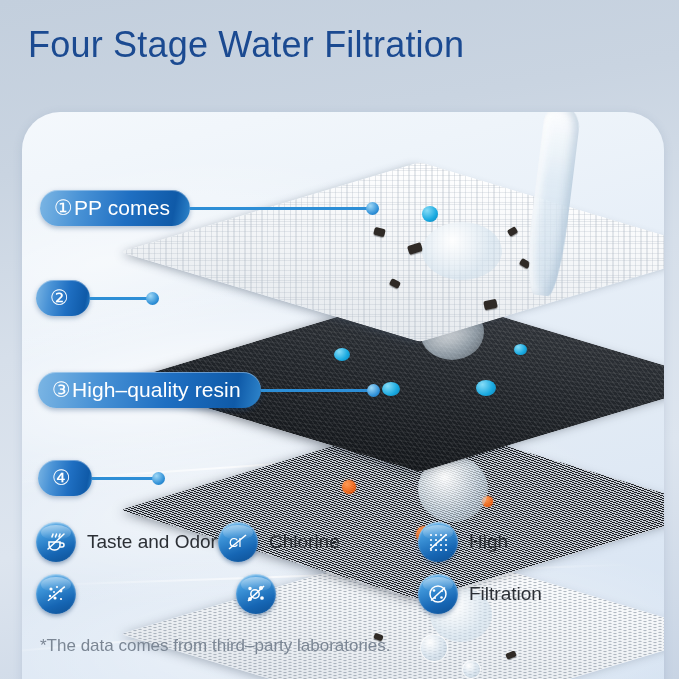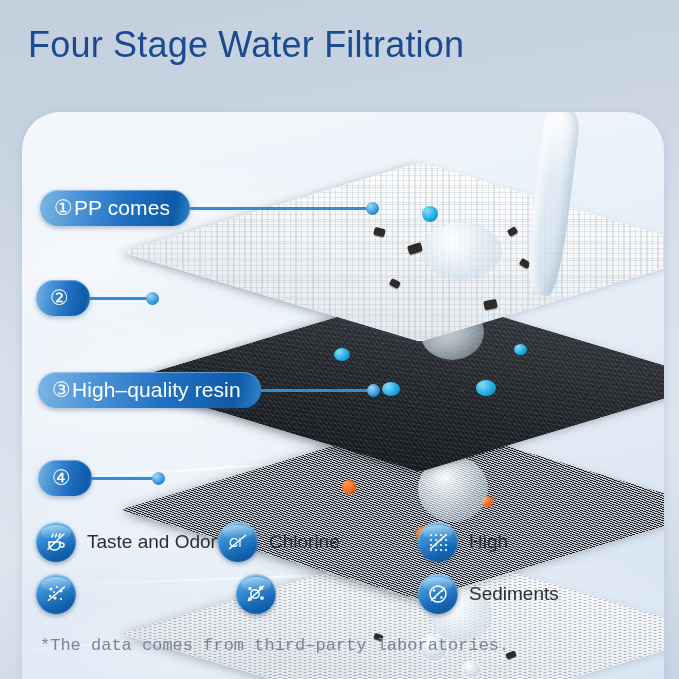--- a/index.html
+++ b/index.html
@@ -155,21 +155,21 @@
   }
   .bicon::after{
     content:"";position:absolute;left:5px;top:3px;width:30px;height:15px;border-radius:50%;
     background:linear-gradient(180deg,rgba(255,255,255,.45),rgba(255,255,255,0));
   }
   .bicon svg{position:relative;z-index:2;}
   .blabel{margin-left:11px;font-size:19px;color:#2b2f35;white-space:nowrap;}
 
   .footnote{
     position:absolute;left:40px;top:636px;
-    font-size:17px;color:#7b8694;white-space:nowrap;font-family:Liberation Mono, monospace;
+    font-size:17px;color:#7b8694;white-space:nowrap;
   }
 </style>
 </head>
 <body>
 
 <div id="stage">
 
   <div class="title">Four Stage Water Filtration</div>
 
   <div class="panel">
@@ -349,19 +349,19 @@
         <div class="bicon">
           <svg width="26" height="26" viewBox="0 0 26 26" fill="none" stroke="#fff" stroke-width="1.5">
             <circle cx="13" cy="13" r="8"></circle>
             <circle cx="9" cy="9.5" r="1.3" fill="#fff" stroke="none"></circle>
             <circle cx="17" cy="10" r="1" fill="#fff" stroke="none"></circle>
             <circle cx="10" cy="17" r="1.1" fill="#fff" stroke="none"></circle>
             <circle cx="16.5" cy="16.5" r="1.3" fill="#fff" stroke="none"></circle>
             <line x1="6" y1="19.5" x2="20" y2="6.5"></line>
           </svg>
         </div>
-        <span class="blabel">Sediments</span>
+        <span class="blabel">Filtration</span>
       </div>
     </div>
   </div>
 
   <div class="footnote">*The data comes from third–party laboratories.</div>
 </div>
 
 </body></html>

